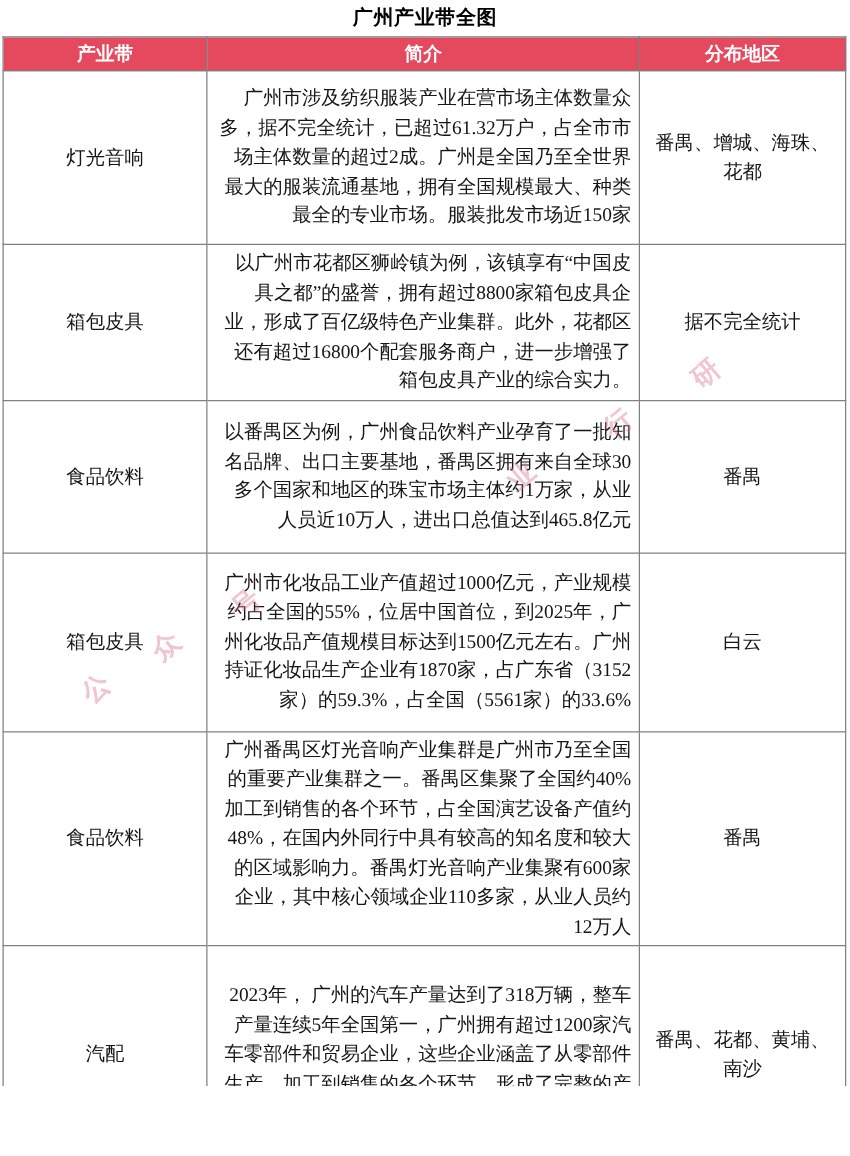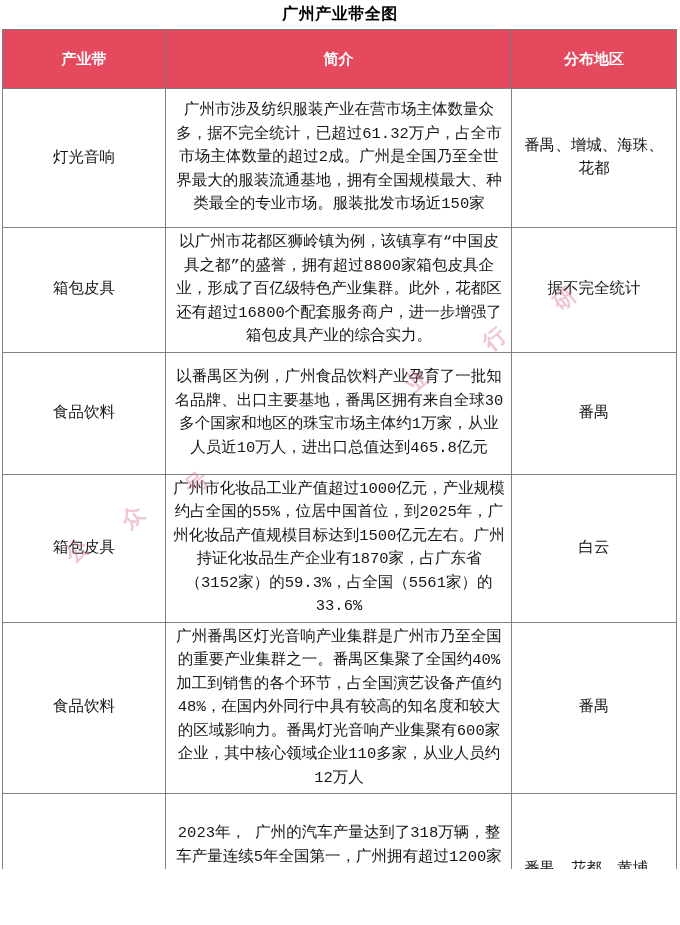--- a/index.html
+++ b/index.html
@@ -1,21 +1,21 @@
 <!DOCTYPE html>
 <html><head>
 <meta charset="utf-8">
 <style>
   html, body { margin: 0; padding: 0; background: #ffffff; }
   .canvas {
     position: relative;
     width: 680px;
     height: 869px;
     background: #ffffff;
-    font-family: Liberation Mono, monospace;
+    font-family: Liberation Serif, serif;
     overflow: hidden;
   }
   .page-title {
     height: 29px;
     display: flex;
     align-items: center;
     justify-content: center;
     font-size: 16px;
     font-weight: bold;
     color: #000000;
@@ -28,35 +28,35 @@
     width: 674px;
   }
   .industry-table th {
     background: #E4495E;
     color: #ffffff;
     font-size: 15px;
     font-weight: bold;
     border: 1px solid #7d7d7d;
     height: 26px;
     text-align: center;
-    padding: 16px;
+    padding: 0;
   }
   .industry-table td {
     border: 1px solid #818181;
     font-size: 15.5px;
     color: #161616;
     vertical-align: middle;
   }
   td.belt-cell, td.region-cell {
     text-align: center;
     line-height: 23px;
     padding: 2px 5px;
   }
   td.intro-cell {
-    text-align: center;
+    text-align: right;
     line-height: 23.5px;
     padding: 3px 6px 3px 7px;
   }
   
   tbody tr:nth-child(1) { height: 139px; }
   tbody tr:nth-child(2) { height: 123px; }
   tbody tr:nth-child(3) { height: 122px; }
   tbody tr:nth-child(4) { height: 143px; }
   tbody tr:nth-child(5) { height: 50px;  }
   tbody tr:nth-child(6) { height: 175px; }

